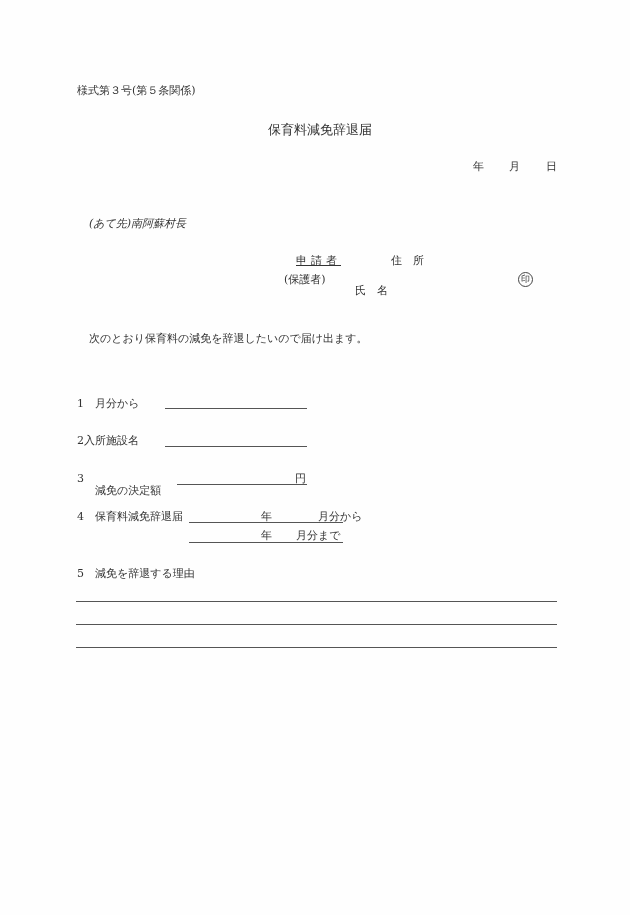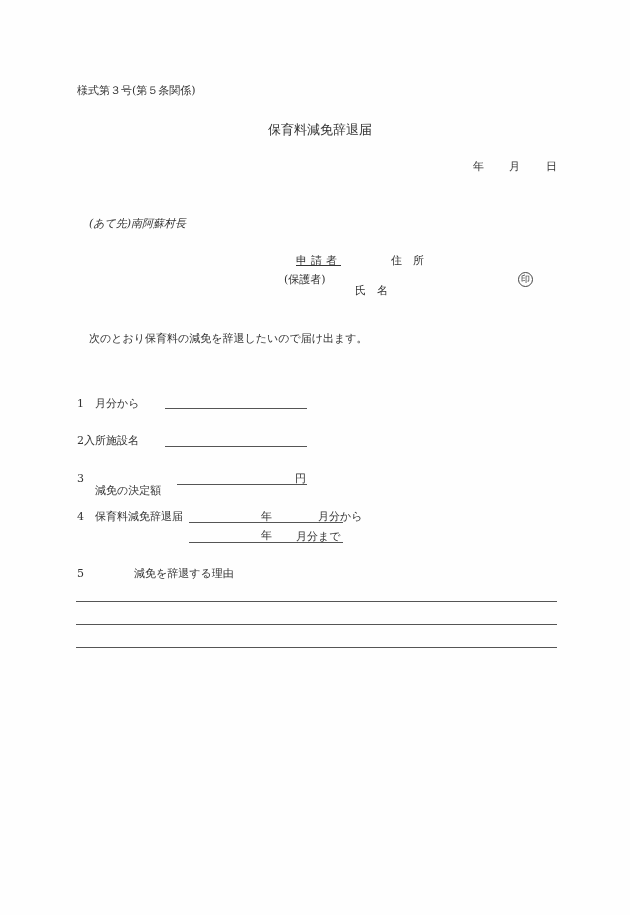--- a/index.html
+++ b/index.html
@@ -50,19 +50,19 @@
 <div class="uline" style="left:177px;top:484px;width:130px;"></div>
 <div class="abs" style="left:295px;top:472px;">円</div>
 
 <div class="abs" style="left:77px;top:510px;">4</div>
 <div class="abs" style="left:95px;top:510px;">保育料減免辞退届</div>
 <div class="uline" style="left:189px;top:522px;width:154px;"></div>
 <div class="abs" style="left:261px;top:510px;">年</div>
 <div class="abs" style="left:296px;top:510px;margin-left:22px;">月分から</div>
 <div class="uline" style="left:189px;top:542px;width:154px;"></div>
 <div class="abs" style="left:261px;top:529px;">年</div>
-<div class="abs" style="left:296px;top:529px;font-family:Liberation Serif, serif;">月分まで</div>
+<div class="abs" style="left:296px;top:529px;">月分まで</div>
 
 <div class="abs" style="left:77px;top:567px;">5</div>
-<div class="abs" style="left:95px;top:567px;margin-left:39px;">減免を辞退する理由</div>
+<div class="abs" style="left:95px;top:567px;">減免を辞退する理由</div>
 <div class="uline" style="left:76px;top:601px;width:481px;"></div>
 <div class="uline" style="left:76px;top:624px;width:481px;"></div>
 <div class="uline" style="left:76px;top:647px;width:481px;"></div>
 
 </body></html>

